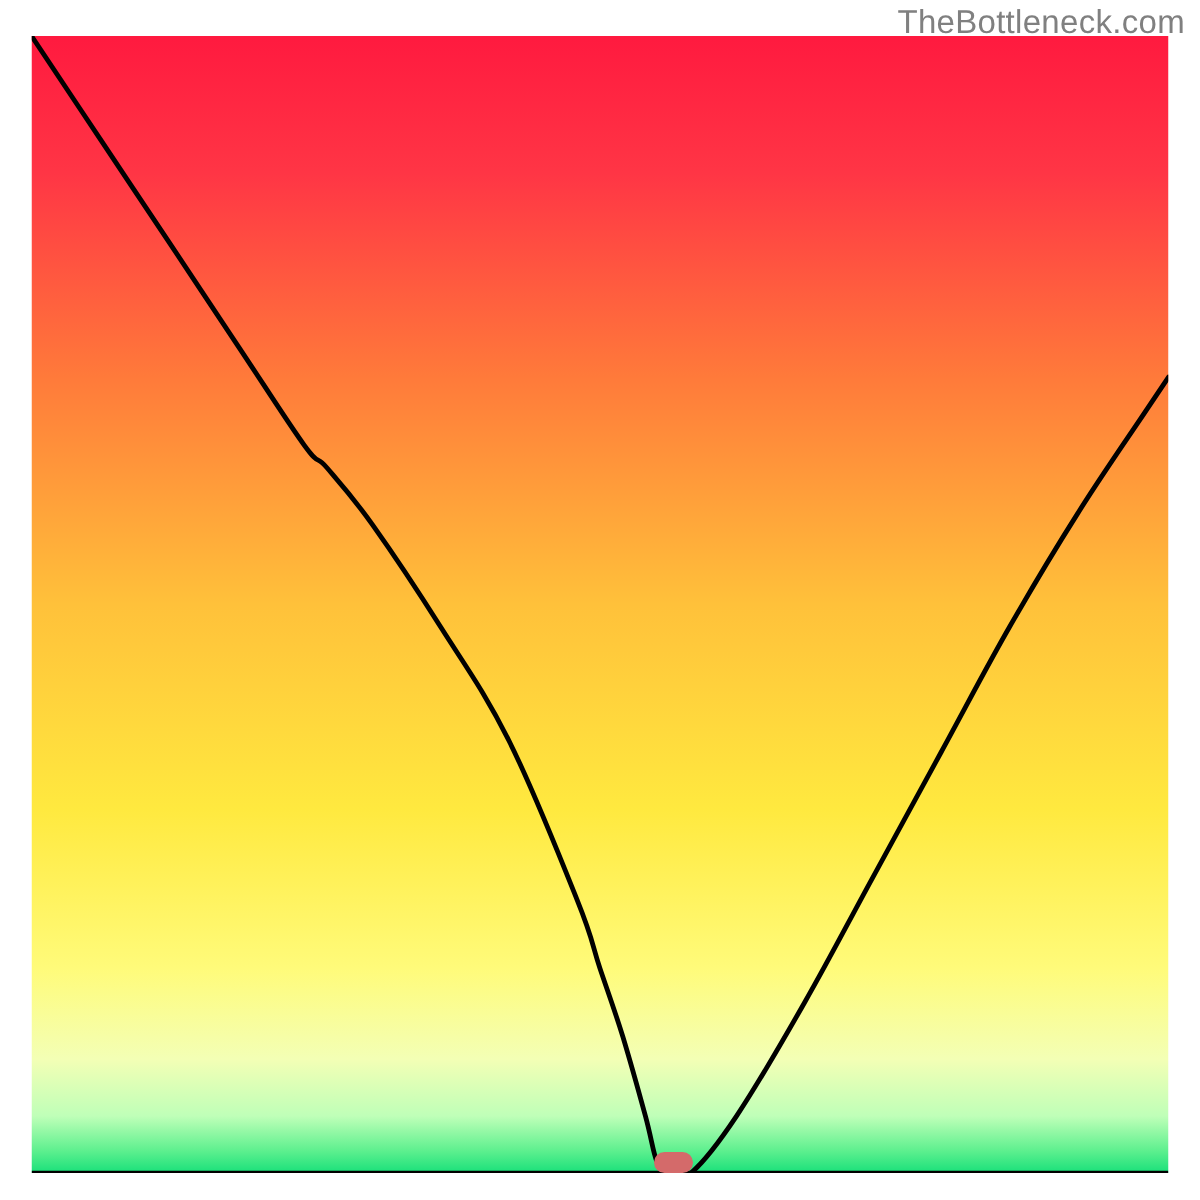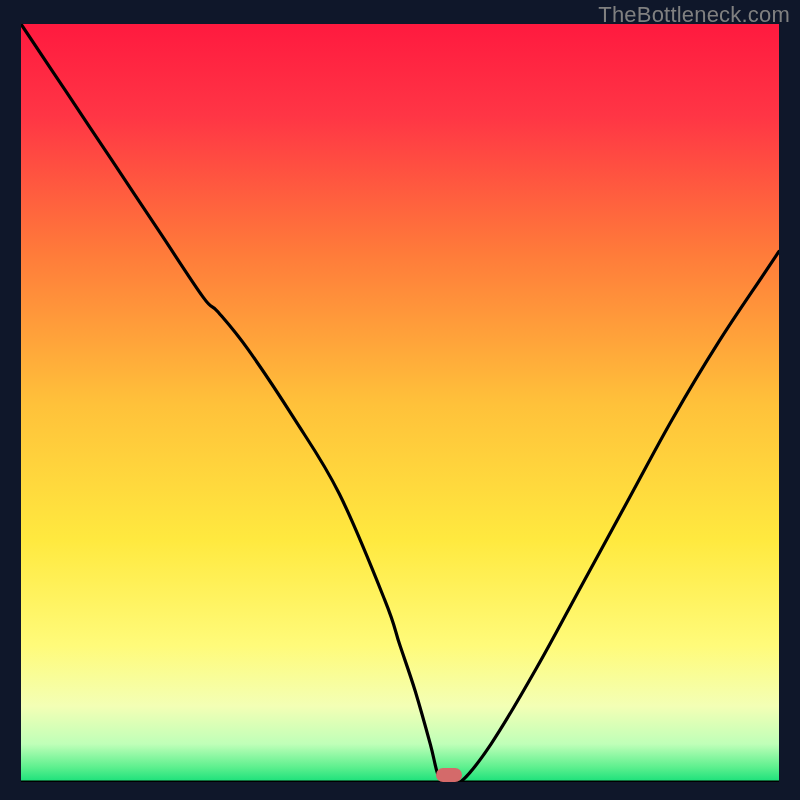--- a/index.html
+++ b/index.html
@@ -8,21 +8,21 @@
     width: 800px;
     height: 800px;
     background: #000;
     overflow: hidden;
     font-family: Arial, Helvetica, sans-serif;
   }
   .outer {
     position: relative;
     width: 800px;
     height: 800px;
-    background: #0f172a;
+    background: #ffffff;
   }
   .attribution {
     position: absolute;
     top: 2px;
     right: 10px;
     color: #808080;
     font-size: 22px;
     font-weight: 500;
     letter-spacing: 0.2px;
     z-index: 20;

